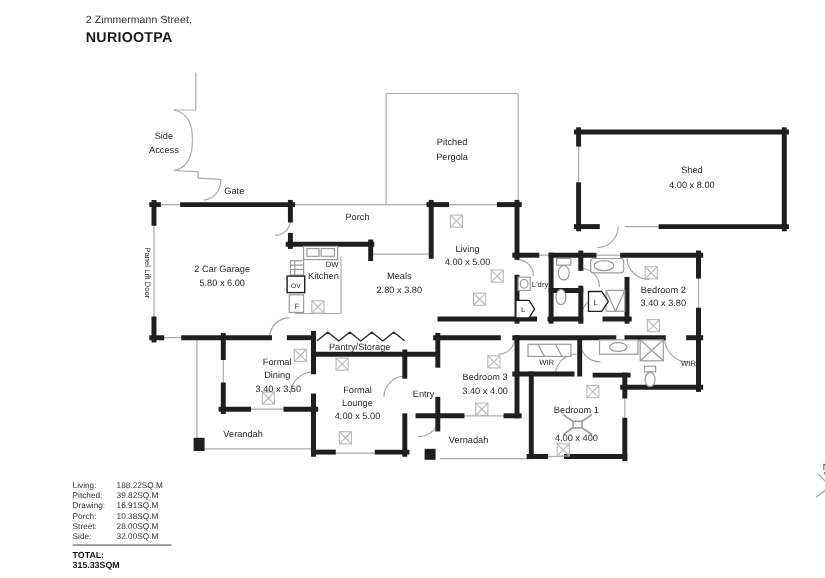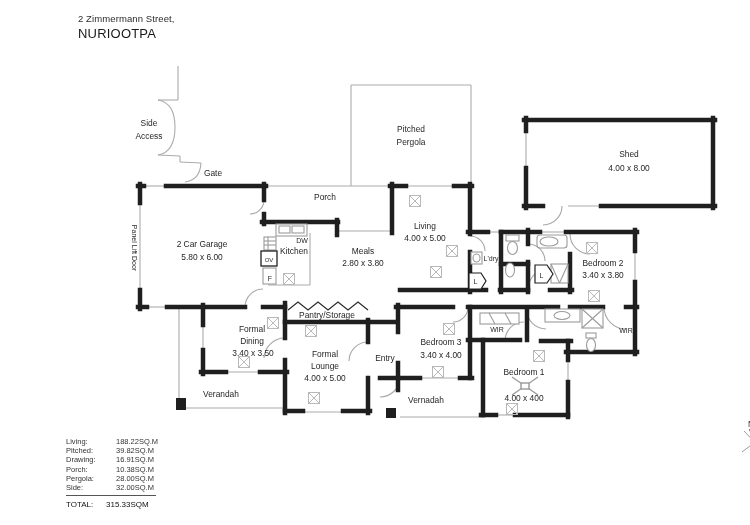--- a/index.html
+++ b/index.html
@@ -1,27 +1,27 @@
 <!DOCTYPE html>
 <html><head>
 <meta charset="utf-8">
 <style>
   html,body{margin:0;padding:0;background:#ffffff;}
   #canvas{position:relative;width:750px;height:525px;background:#ffffff;overflow:hidden;
           font-family:"Liberation Sans",sans-serif;margin-left:48px;}
   #plan-svg{position:absolute;left:0;top:0;}
   .title-block{position:absolute;left:30px;top:13px;color:#2b2b2b;}
   .title-line1{font-size:9.5px;letter-spacing:.1px;}
-  .title-line2{font-size:13px;font-weight:normal;color:#1a1a1a;margin-top:2px;letter-spacing:.2px;}
+  .title-line2{font-size:13px;font-weight:bold;color:#1a1a1a;margin-top:2px;letter-spacing:.2px;}
   .areas-block{position:absolute;left:18px;top:437px;color:#333;}
   .area-row{display:flex;font-size:7.5px;line-height:9.2px;}
-  .area-label{width:50px;}
+  .area-label{width:40px;}
   .area-value{width:60px;}
   .area-sep{border-top:1px solid #555;width:90px;margin:3px 0 4px 0;}
-  .total-row{display:flex;font-size:8px;font-weight:normal;color:#111;}
+  .total-row{display:flex;font-size:8px;font-weight:bold;color:#111;flex-direction:column;}
   .total-row .area-label{width:40px;}
   .disclaimer{position:absolute;right:20px;top:473px;width:270px;text-align:right;
               font-size:7.6px;line-height:10.4px;color:#444;}
   text{font-family:"Liberation Sans",sans-serif;fill:#262626;}
   .lbl{font-size:8.4px;}
   .sm{font-size:7px;}
   .xs{font-size:6px;}
 </style>
 </head>
 <body>
@@ -297,21 +297,21 @@
     </div>
     <div class="area-row">
       <span class="area-label">Drawing:</span>
       <span class="area-value">16.91SQ.M</span>
     </div>
     <div class="area-row">
       <span class="area-label">Porch:</span>
       <span class="area-value">10.38SQ.M</span>
     </div>
     <div class="area-row">
-      <span class="area-label">Pergola:</span>
+      <span class="area-label">Street:</span>
       <span class="area-value">28.00SQ.M</span>
     </div>
     <div class="area-row">
       <span class="area-label">Side:</span>
       <span class="area-value">32.00SQ.M</span>
     </div>
     <div class="area-sep"></div>
     <div class="total-row">
       <span class="area-label">TOTAL:</span>
       <span class="area-value">315.33SQM</span>

